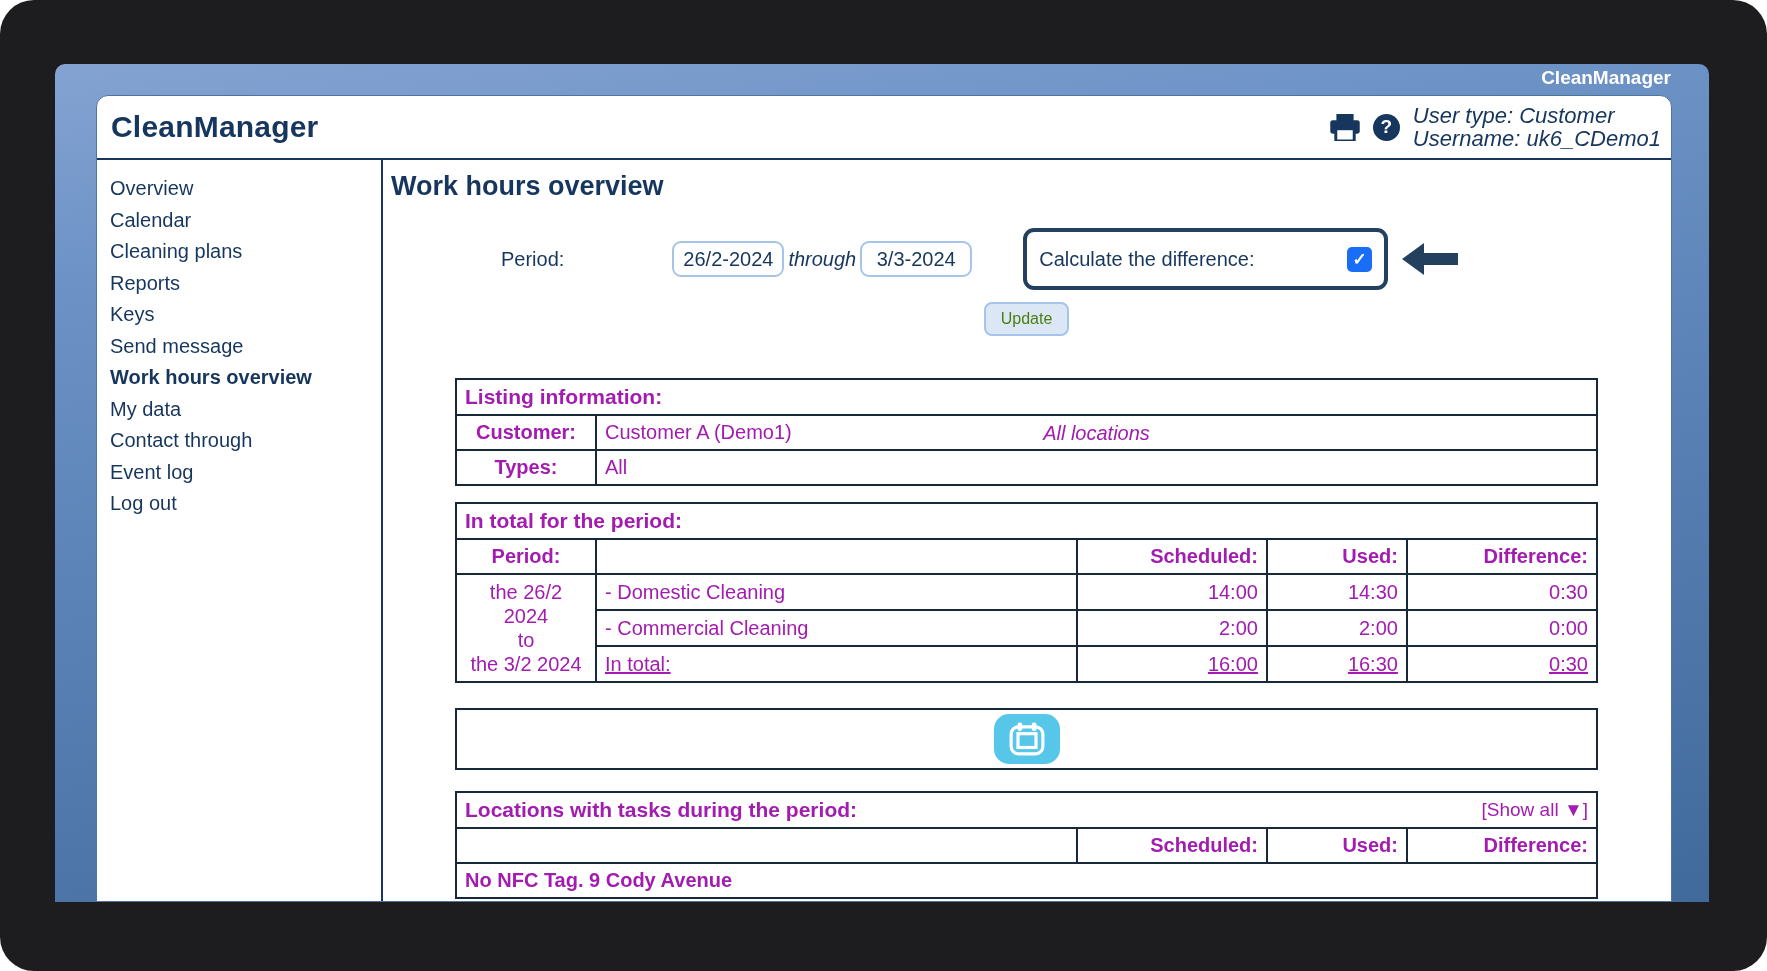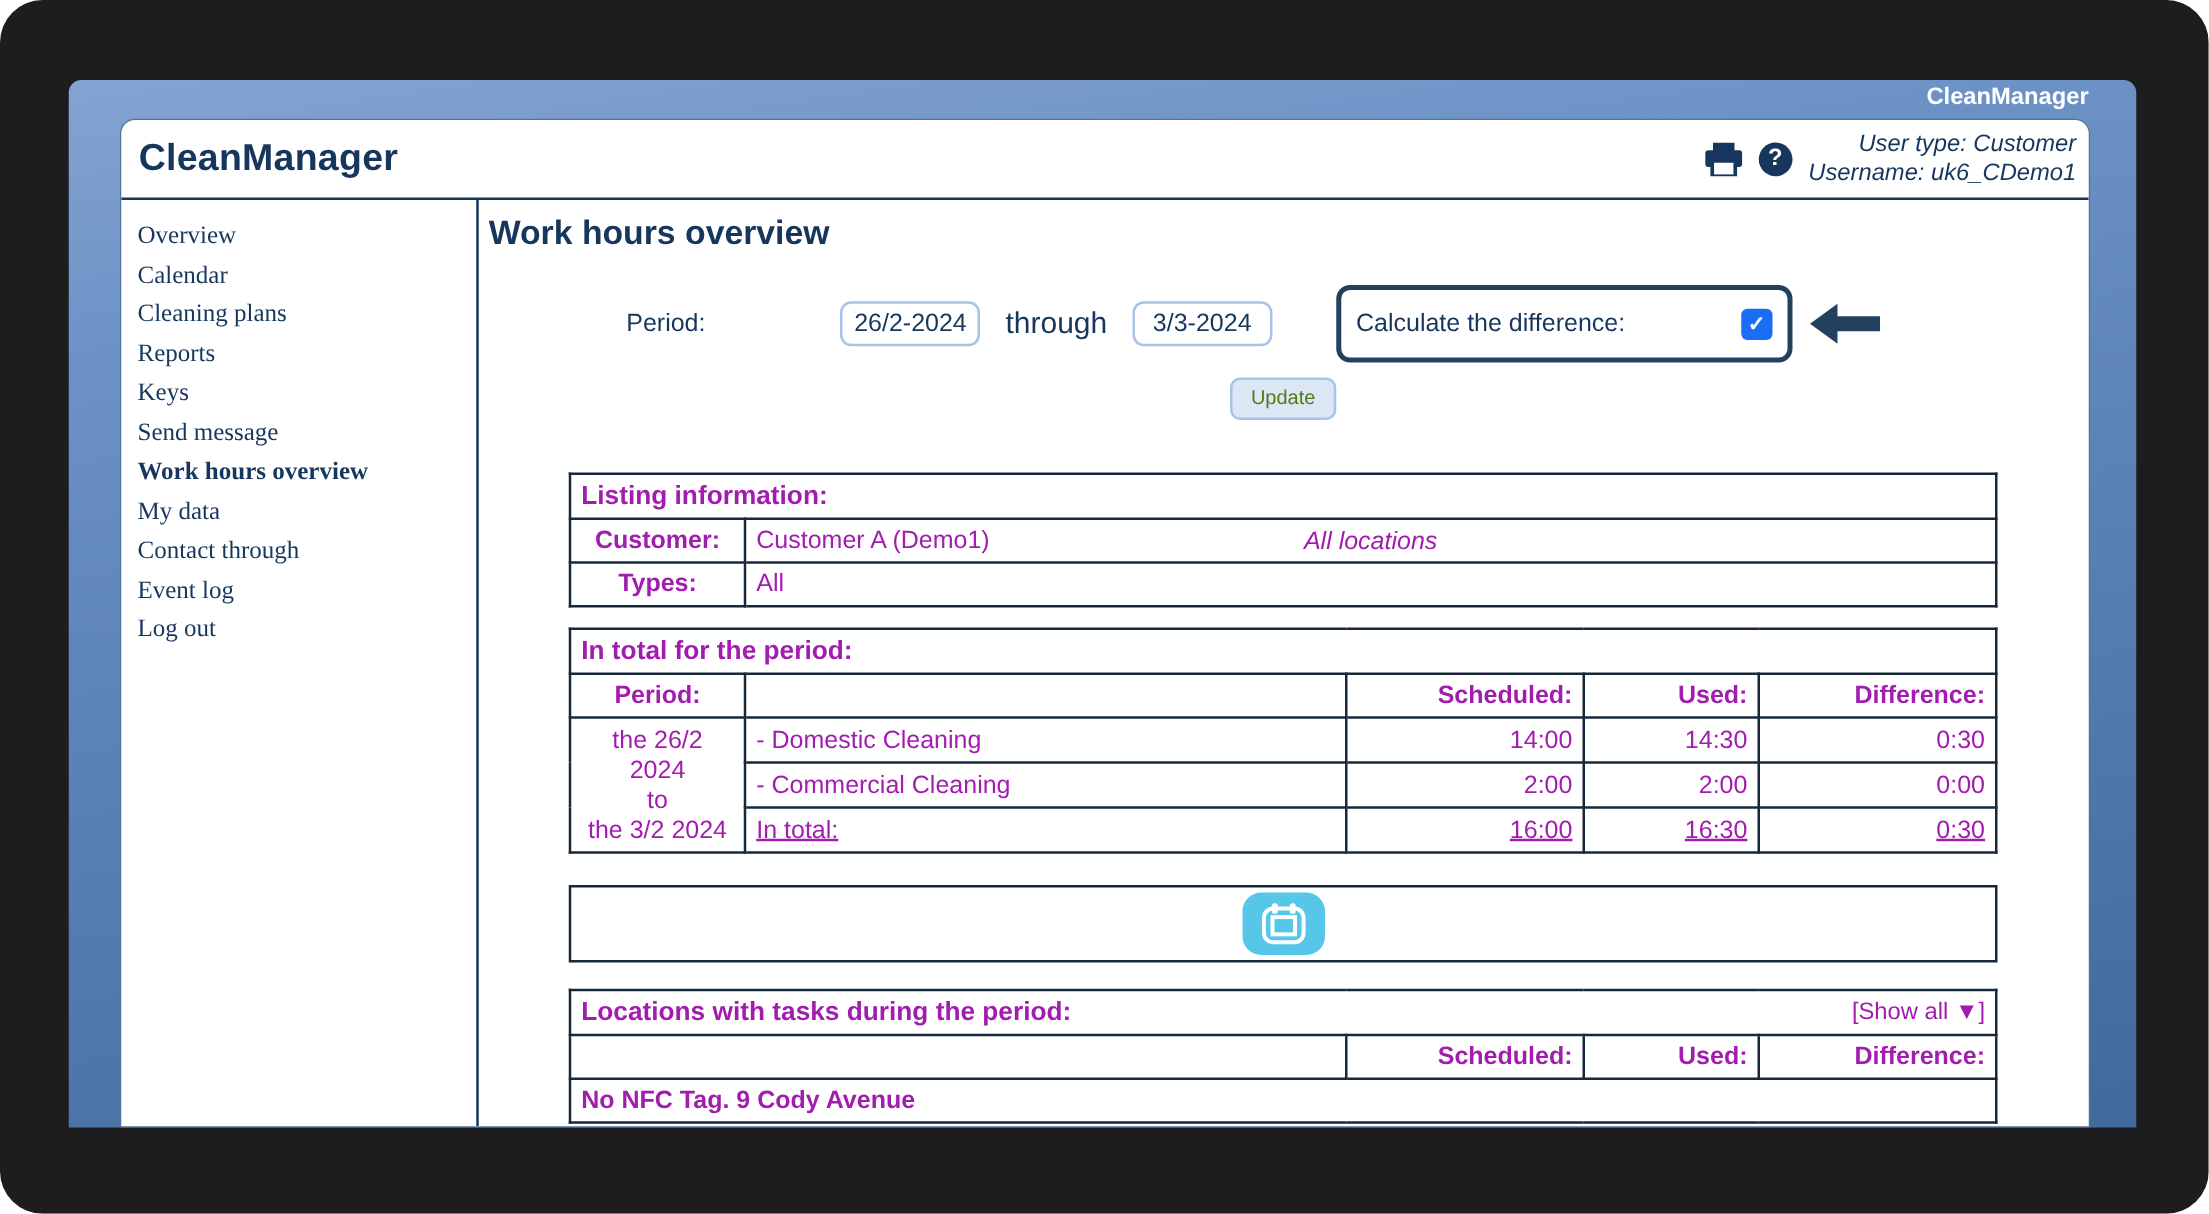--- a/index.html
+++ b/index.html
@@ -36,46 +36,45 @@
   .app-title { font-size:30px; font-weight:bold; margin:0; letter-spacing:0.2px; }
   .header-right {
     position:absolute; right:10px; top:0; height:100%;
     display:flex; align-items:center; gap:13px;
   }
   .icon-btn { display:flex; align-items:center; justify-content:center; cursor:pointer; }
   .help-circle {
     width:27px; height:27px; border-radius:50%; background:#17365d; color:#fff;
     font-size:19px; font-weight:bold; display:flex; align-items:center; justify-content:center;
   }
-  .user-block { text-align:right; font-style:italic; font-size:19px; line-height:23px; }
+  .user-block { font-style:italic; font-size:22px; line-height:23px; }
 
   
   .app-body { display:flex; height:741px; }
   .sidebar {
     width:286px; border-right:2px solid #17365d; padding:13px 0 0 13px;
     flex:0 0 auto;
-    font-family:Liberation Serif, serif;
   }
   .side-item { font-size:20px; line-height:31.5px; cursor:pointer; white-space:nowrap; }
   .side-item.active { font-weight:bold; }
 
   .main { flex:1; padding:11px 0 0 8px; overflow:hidden; }
   .page-title { font-size:27px; font-weight:bold; margin:0; }
 
   .content-col { margin-left:64px; width:1143px; }
 
   
   .form-row { display:flex; align-items:center; padding-left:46px; margin-top:26px; height:62px; }
   .field-label { font-size:20px; margin-right:108px; }
   .date-input {
     width:112px; height:36px; border:2px solid #a6c3e8; border-radius:9px;
     font-family:"Liberation Sans",sans-serif; font-size:20px; color:#17365d;
     text-align:center; background:#fff; outline:none;
   }
-  .through { font-size:24px; margin:0 20px; }
+  .through { font-size:20px; margin:0 4px;font-style:italic; }
   .calc-box {
     margin-left:51px; width:365px; height:62px; border:4px solid #24405f; border-radius:11px;
     display:flex; align-items:center; padding-left:12px; background:#fff;gap:48px;
   }
   .calc-label { font-size:20px; line-height:23px; width:250px; }
   .checkbox {
     width:25px; height:25px; border-radius:5px; background:#1a6ef5; color:#fff;
     display:flex; align-items:center; justify-content:center;
     font-size:17px; font-weight:bold; margin-left:auto; margin-right:12px; cursor:pointer;
   }

